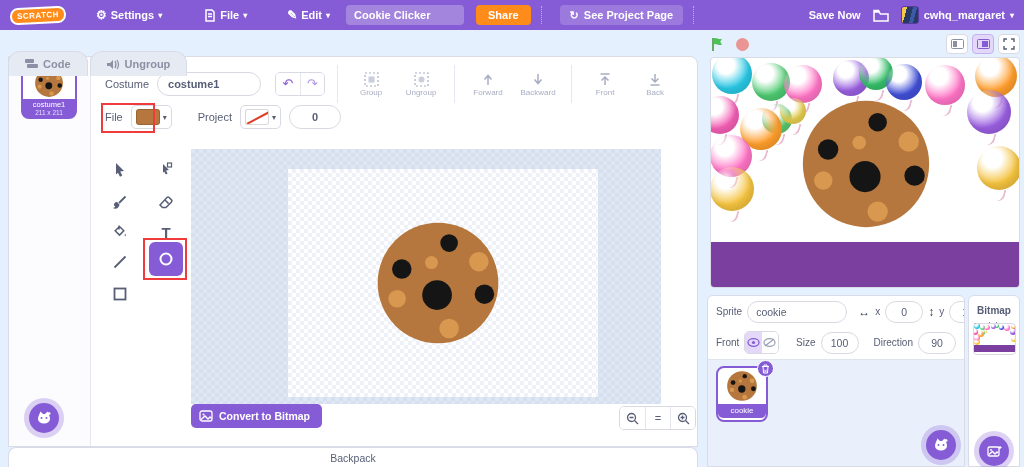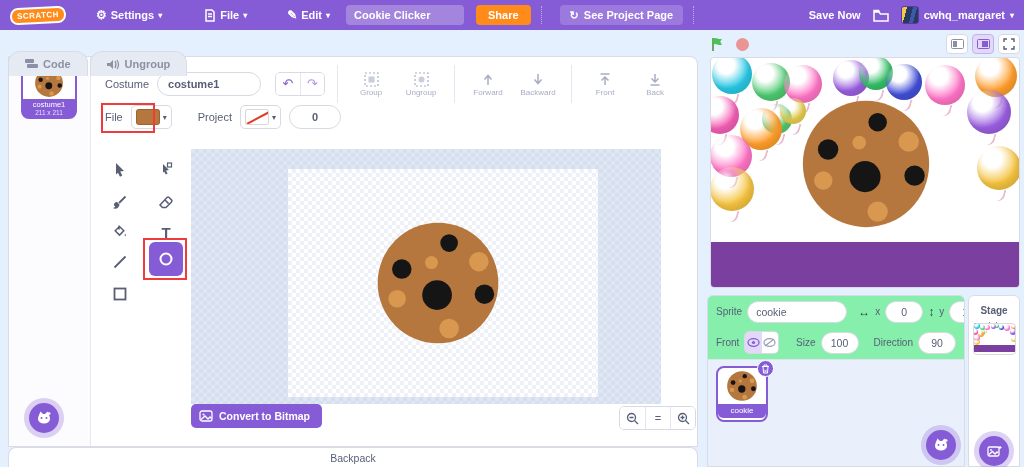--- a/index.html
+++ b/index.html
@@ -90,21 +90,21 @@
 
   .stage { position:absolute; left:710px; top:57px; width:310px; height:231px; background:#fff; border:1px solid #d9dce6; border-radius:4px; overflow:hidden; }
   .balloon { position:absolute; border-radius:50%; box-shadow:inset -3px -4px 6px rgba(0,0,0,.12); }
   .balloon::after { content:''; position:absolute; left:46%; top:97%; width:6px; height:13px; border-right:2px solid rgba(190,60,120,.35); border-radius:0 0 10px 0; transform:rotate(14deg); }
   .balloon.mini { box-shadow:none; }
   .balloon.mini::after { display:none; }
   .stage-band { position:absolute; left:0; bottom:0; width:100%; height:45px; background:#7b3fa0; }
   .stage-cookie { position:absolute; left:87px; top:38px; }
 
   
-  .sprite-pane { position:absolute; left:707px; top:295px; width:258px; height:172px; background:#86efac; border:1px solid #d9dce6; border-radius:6px 6px 0 0; overflow:hidden; }
+  .sprite-pane { position:absolute; left:707px; top:295px; width:258px; height:172px; background:#ffffff; border:1px solid #d9dce6; border-radius:6px 6px 0 0; overflow:hidden; }
   .sp-row { display:flex; align-items:center; gap:5px; padding:0 8px; height:31px; }
   .sp-input { height:22px; border:1px solid #d9d9e3; border-radius:12px; font-size:10.5px; color:#575e75; padding:0 8px; font-family:"Liberation Sans",sans-serif; }
   .name-input { width:100px; }
   .num-input { width:38px; text-align:center; }
   .glyph { font-size:12px; color:#3a3f52; }
   .eye-group { display:flex; border:1px solid #d9d9e3; border-radius:5px; overflow:hidden; }
   .eye-btn { width:25px; height:21px; background:#fff; border:none; display:flex; align-items:center; justify-content:center; cursor:pointer; }
   .eye-btn.selected { background:#e3d8f7; }
   .sprite-list { position:absolute; left:0; top:63px; width:256px; height:107px; background:#e9f0fb; border-top:1px solid #dfe3ee; }
   .sprite-tile { position:absolute; left:8px; top:6px; width:52px; height:56px; background:#fff; border:2px solid #855cd6; border-radius:8px; cursor:pointer; }
@@ -493,21 +493,21 @@
           <path d="M3 4 L4.5 0.5 L7 3 h2 L11.5 0.5 L13 4 q1 2 1 4 a6 4.5 0 0 1 -12 0 q0-2 1-4z"></path>
           <circle cx="5.5" cy="7" r="1" fill="#855cd6"></circle>
           <circle cx="10.5" cy="7" r="1" fill="#855cd6"></circle>
           <path d="M13 1 v3 M11.5 2.5 h3" stroke="#fff" stroke-width="1.3"></path>
         </svg>
     </button>
   </div>
 </div>
 
 <div class="stage-col">
-  <div class="title">Stage</div>
+  <div class="title">Bitmap</div>
   <div class="backdrop-thumb">
     <div style="position:absolute;inset:0">
         <div class="balloon mini" style="left: 0.14px; top: -0.56px; width: 5.6px; height: 5.6px; background: radial-gradient(circle at 35% 28%, rgba(255, 255, 255, 0.95), rgba(255, 255, 255, 0.25) 22%, rgb(41, 200, 229) 60%);"></div>
         <div class="balloon mini" style="left: 5.74px; top: 0.7px; width: 5.32px; height: 5.32px; background: radial-gradient(circle at 35% 28%, rgba(255, 255, 255, 0.95), rgba(255, 255, 255, 0.25) 22%, rgb(78, 203, 113) 60%);"></div>
         <div class="balloon mini" style="left: 10.22px; top: 0.98px; width: 5.32px; height: 5.32px; background: radial-gradient(circle at 35% 28%, rgba(255, 255, 255, 0.95), rgba(255, 255, 255, 0.25) 22%, rgb(255, 116, 198) 60%);"></div>
         <div class="balloon mini" style="left: 17.08px; top: 0.28px; width: 5.04px; height: 5.04px; background: radial-gradient(circle at 35% 28%, rgba(255, 255, 255, 0.95), rgba(255, 255, 255, 0.25) 22%, rgb(154, 95, 224) 60%);"></div>
         <div class="balloon mini" style="left: 20.72px; top: -0.28px; width: 4.76px; height: 4.76px; background: radial-gradient(circle at 35% 28%, rgba(255, 255, 255, 0.95), rgba(255, 255, 255, 0.25) 22%, rgb(53, 192, 106) 60%);"></div>
         <div class="balloon mini" style="left: 24.5px; top: 0.84px; width: 5.04px; height: 5.04px; background: radial-gradient(circle at 35% 28%, rgba(255, 255, 255, 0.95), rgba(255, 255, 255, 0.25) 22%, rgb(65, 80, 216) 60%);"></div>
         <div class="balloon mini" style="left: 29.96px; top: 0.98px; width: 5.6px; height: 5.6px; background: radial-gradient(circle at 35% 28%, rgba(255, 255, 255, 0.95), rgba(255, 255, 255, 0.25) 22%, rgb(255, 116, 198) 60%);"></div>
         <div class="balloon mini" style="left: 36.96px; top: -0.42px; width: 5.88px; height: 5.88px; background: radial-gradient(circle at 35% 28%, rgba(255, 255, 255, 0.95), rgba(255, 255, 255, 0.25) 22%, rgb(255, 158, 44) 60%);"></div>

